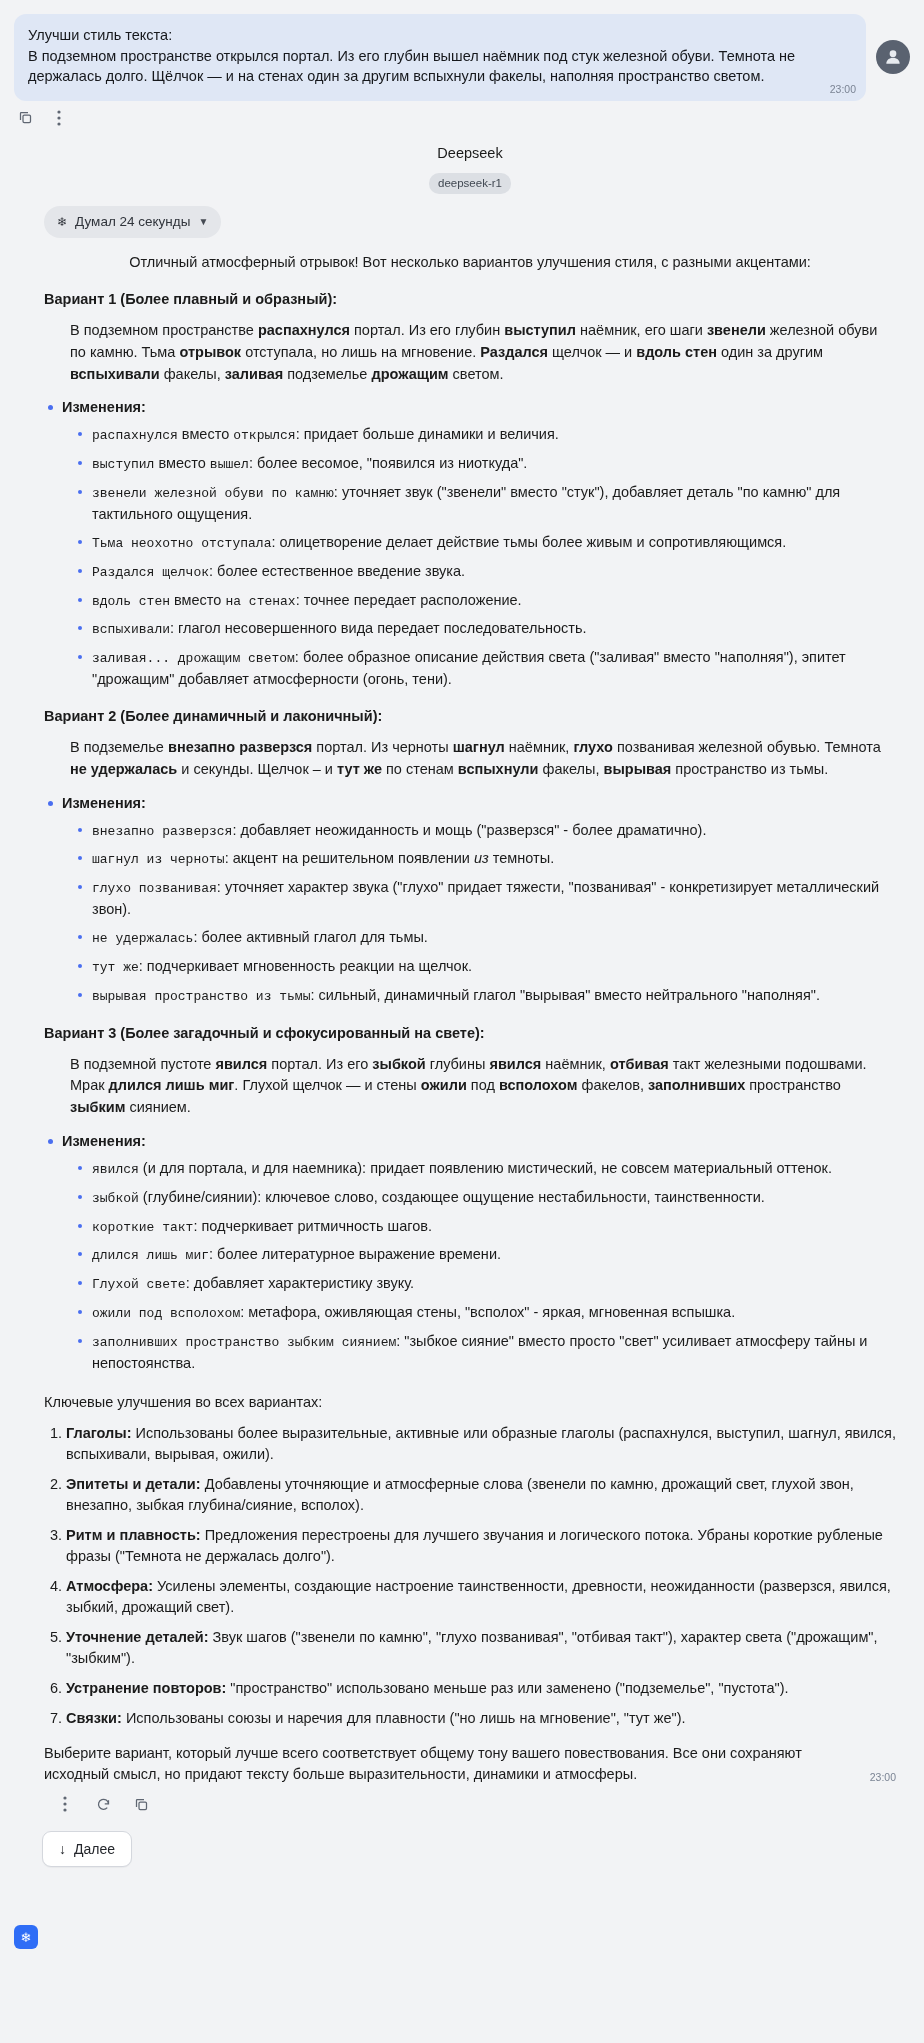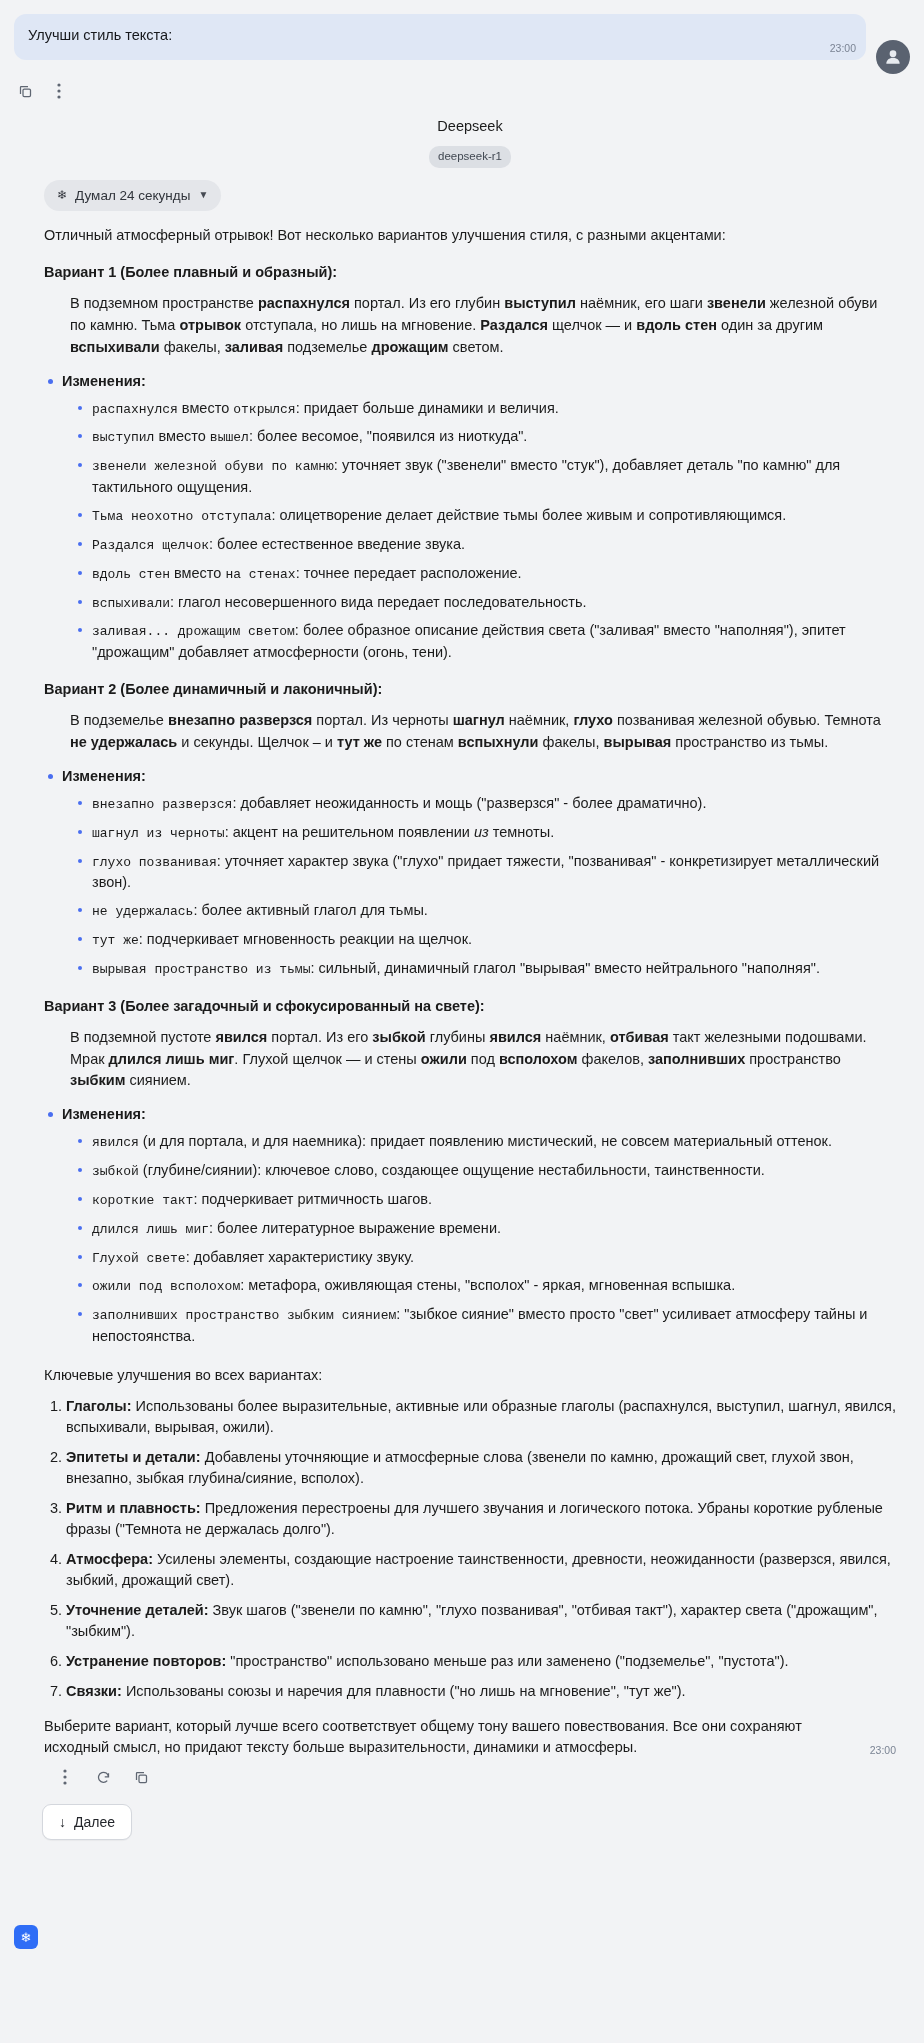--- a/index.html
+++ b/index.html
@@ -97,21 +97,21 @@
     border-radius: 16px;
     padding: 6px 13px;
     font-size: 13.5px;
     color: #30343b;
     margin-bottom: 14px;
     cursor: pointer;
   }
   .think-pill .chev { font-size: 10px; color: #454a53; }
   .snow { font-size: 12px; }
 
-  .intro { margin: 0 0 14px 0; }
+  .intro { margin: 0 0 14px 0; text-align: center; }
 
   h3.variant {
     font-size: 14.5px;
     font-weight: bold;
     margin: 16px 0 10px 0;
   }
   blockquote {
     margin: 0 0 12px 0;
     padding-left: 26px;
     line-height: 1.5;
@@ -216,20 +216,21 @@
 </style>
 </head>
 <body>
 
 <div class="page">
 
   
   <div class="user-row">
     <div class="user-bubble">
       <p>Улучши стиль текста:</p>
+      <p>В подземном пространстве открылся портал. Из его глубин вышел наёмник под стук железной обуви. Темнота не держалась долго. Щёлчок — и на стенах один за другим вспыхнули факелы, наполняя пространство светом.</p>
       <span class="user-time">23:00</span>
     </div>
     <div class="avatar">
       <svg width="20" height="20" viewBox="0 0 24 24" fill="#e7eaef">
         <circle cx="12" cy="8" r="4"></circle>
         <path d="M4 20c0-4.4 3.6-7 8-7s8 2.6 8 7z"></path>
       </svg>
     </div>
   </div>
 

